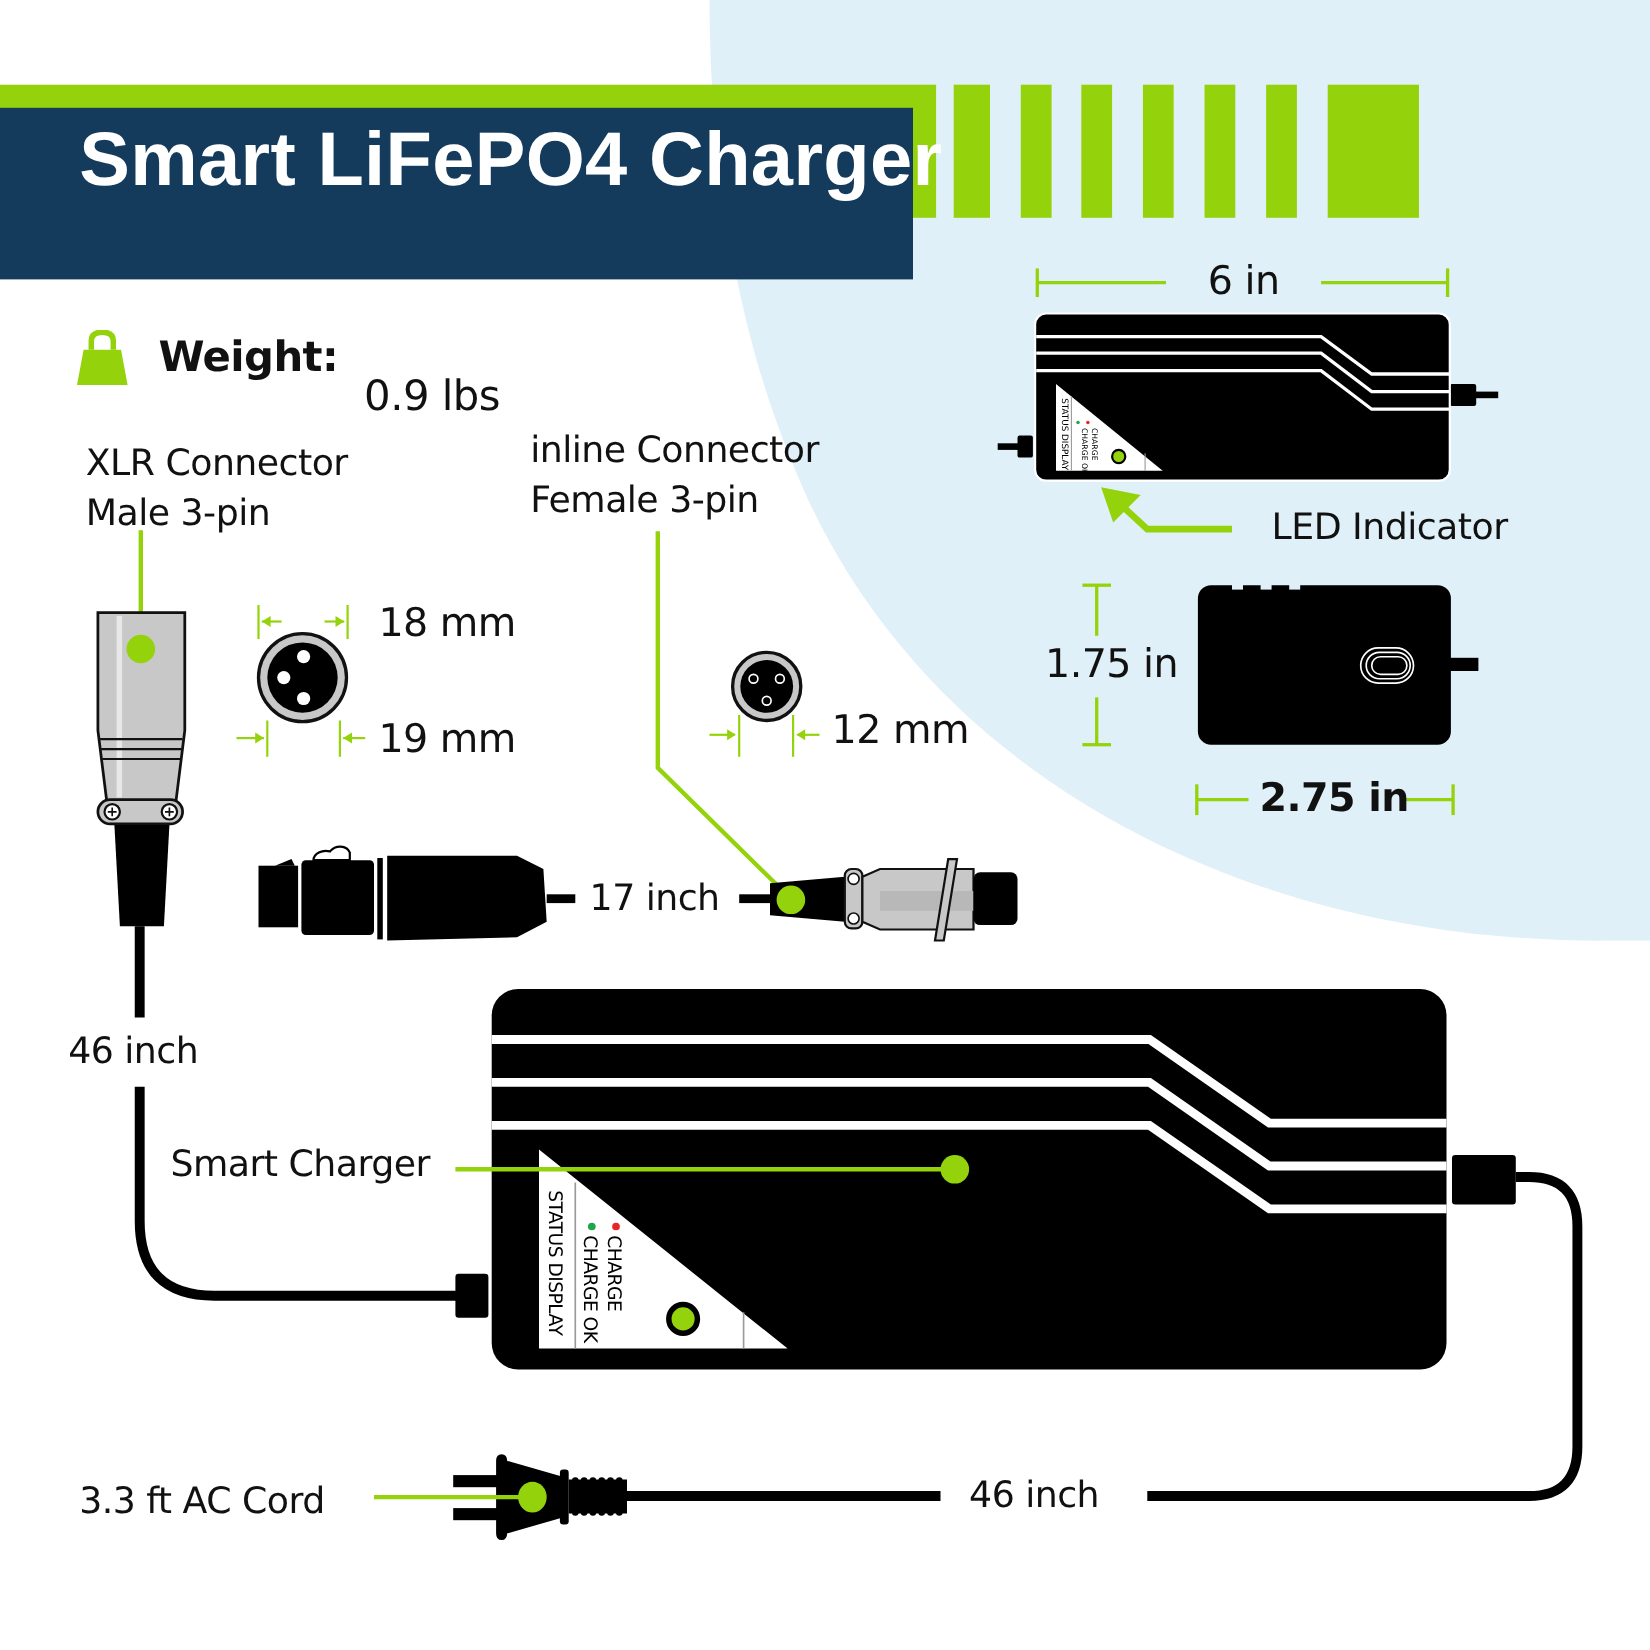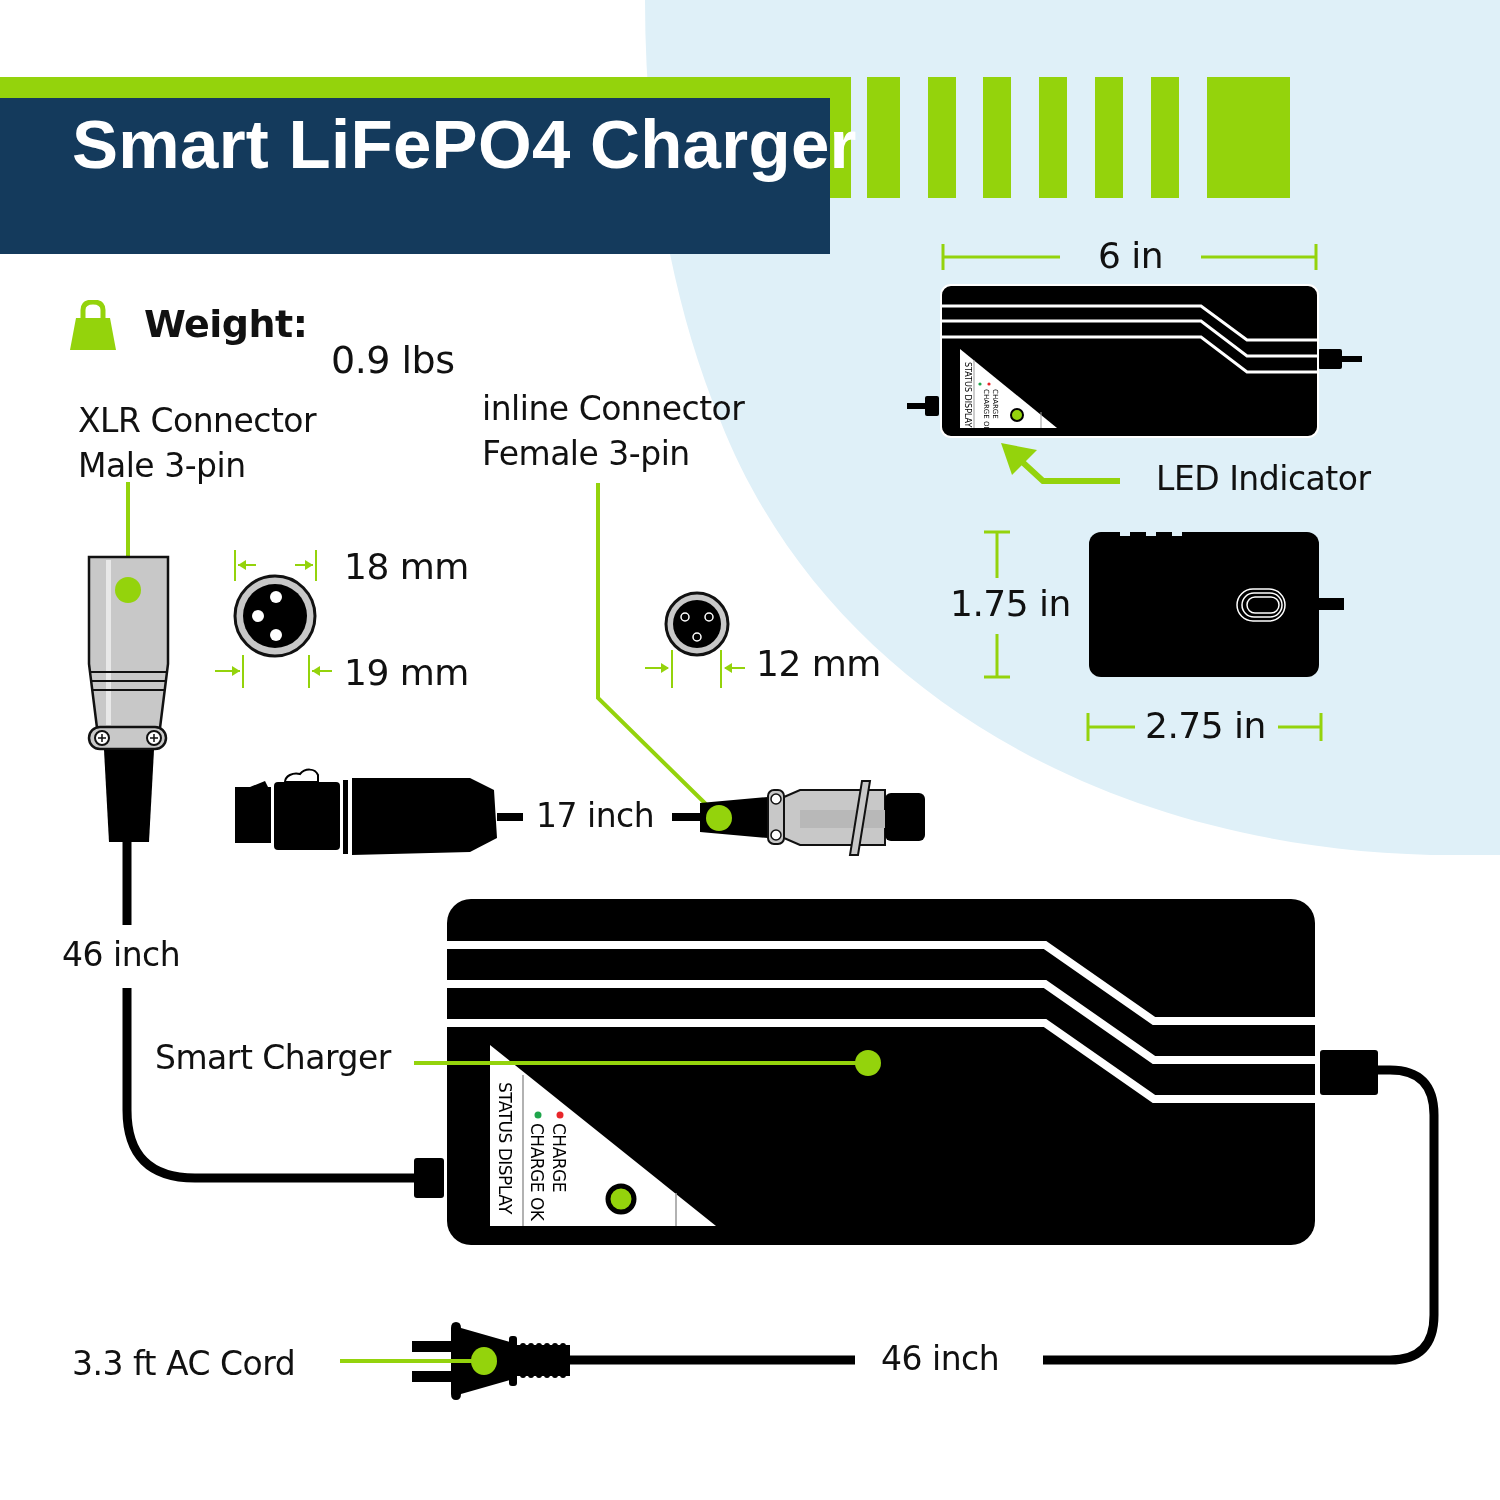--- a/index.html
+++ b/index.html
@@ -260,13 +260,13 @@
 
 <div class="lbl lbl-md" style="left:536px; top:796px;">17 inch</div>
 <div class="lbl lbl-md" style="left:62px; top:935px;">46 inch</div>
 <div class="lbl lbl-md" style="left:155px; top:1038px;">Smart Charger</div>
 <div class="lbl lbl-md" style="left:72px; top:1344px;">3.3 ft AC Cord</div>
 <div class="lbl lbl-md" style="left:881px; top:1339px;">46 inch</div>
 
 <div class="lbl lbl-lg" style="left:1098px; top:235px;">6 in</div>
 <div class="lbl lbl-md" style="left:1156px; top:459px;">LED Indicator</div>
 <div class="lbl lbl-lg" style="left:950px; top:583px;">1.75 in</div>
-<div class="lbl lbl-lg" style="left:1145px; top:705px;">2.75 in</div>
+<div class="lbl lbl-lg" style="left:1145px; top:705px;font-weight:bold;">2.75 in</div>
 
 </body></html>

